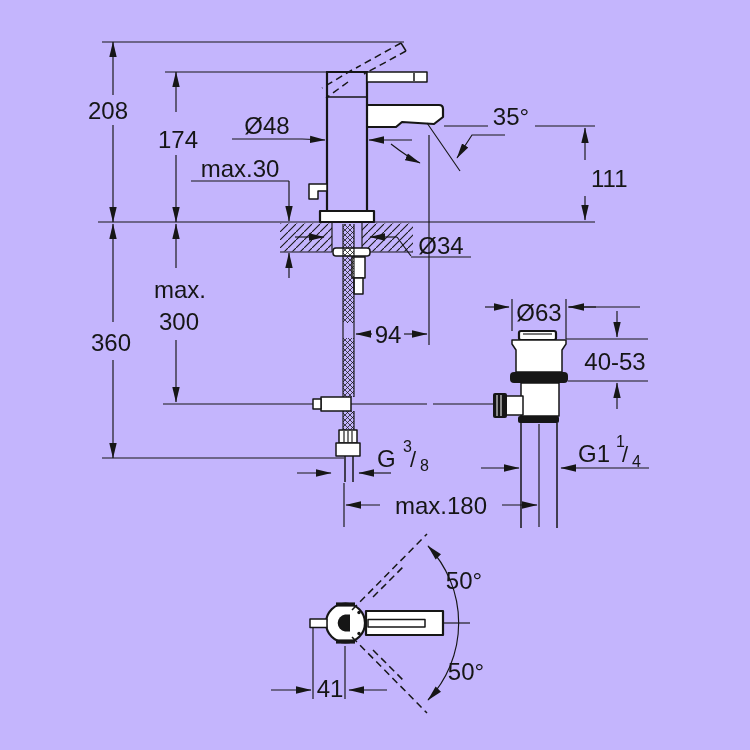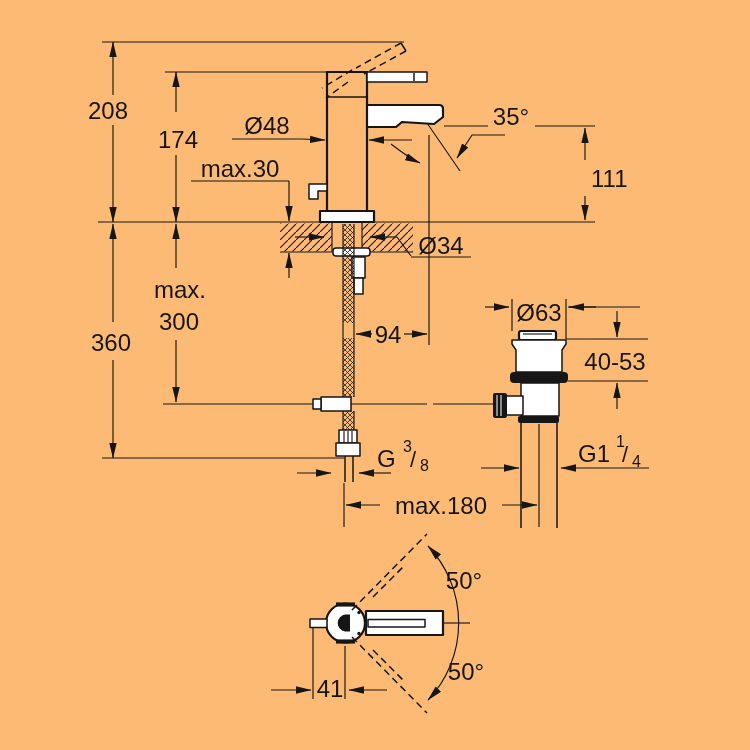--- a/index.html
+++ b/index.html
@@ -1,16 +1,16 @@
 <!DOCTYPE html>
 <html><head>
 <meta charset="utf-8">
 <style>
   html,body{margin:0;padding:0;background:#ffffff;}
-  .stage{position:relative;width:750px;height:750px;background:#fdba74;overflow:hidden;}
+  .stage{position:relative;width:750px;height:750px;background:#c4b5fd;overflow:hidden;}
   svg{position:absolute;left:0;top:0;}
   
   .o2{stroke:#161616;stroke-width:2.2;fill:none;stroke-linejoin:round;stroke-linecap:round;}
   .o15{stroke:#161616;stroke-width:1.5;fill:none;stroke-linejoin:round;}
   
   .d{stroke:#161616;stroke-width:1.15;fill:none;}
   .dash{stroke-dasharray:7 4.5;}
   .fw{fill:#ffffff;}
   .fb{fill:#161616;}
   .lbl{font-family:"Liberation Sans","DejaVu Sans",sans-serif;font-size:24px;fill:#161616;text-anchor:middle;}

